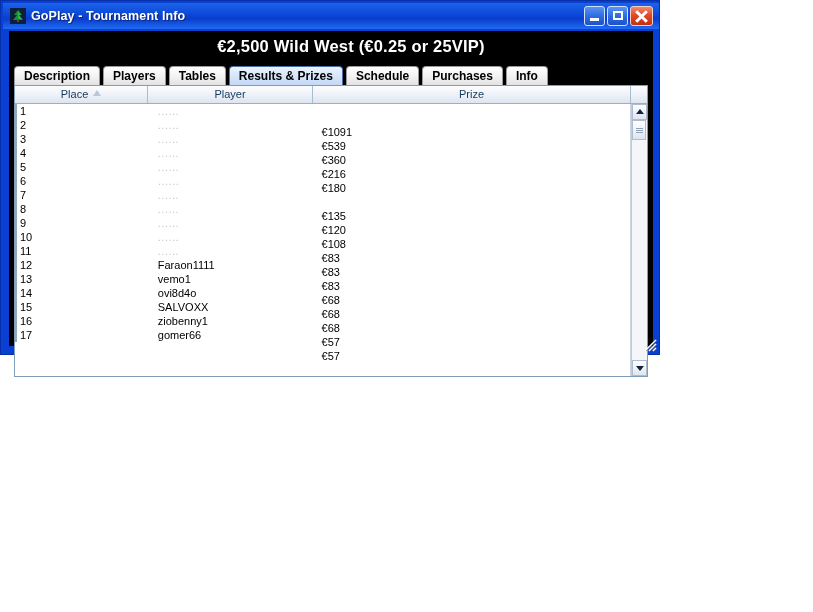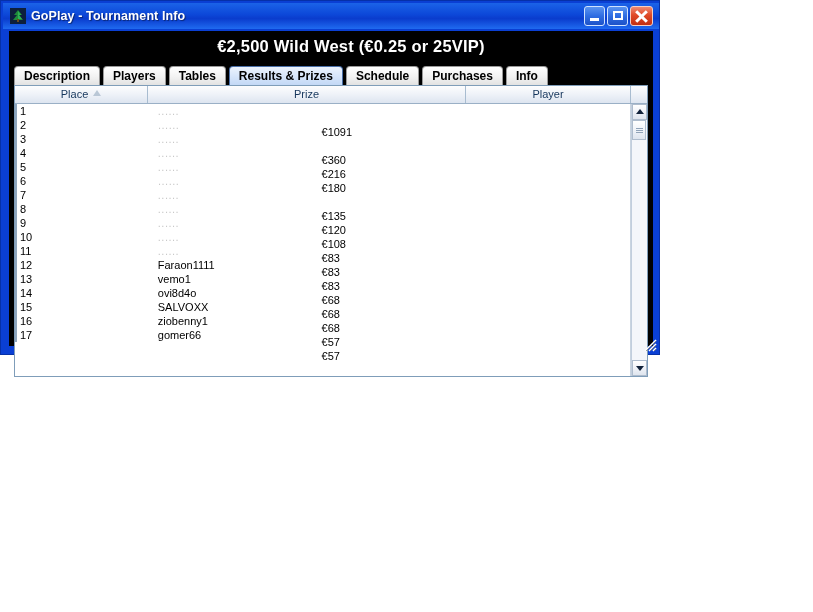--- a/index.html
+++ b/index.html
@@ -412,39 +412,40 @@
           <div class="tab">Purchases</div>
           <div class="tab">Info</div>
         </div>
 
       <div id="grid-panel">
 
         <div id="grid-header">
           <div class="col-head col-place">
             <span class="lbl">Place</span><span id="sort-asc-icon"></span>
           </div>
+          <div class="col-head col-player">
+            <span class="lbl">Player</span>
+          </div>
           <div class="col-head col-prize">
             <span class="lbl">Prize</span>
           </div>
-          <div class="col-head col-player">
-            <span class="lbl">Player</span>
-          </div>
           <div class="col-head col-filler"></div>
         </div>
 
         <div id="grid-body-wrap">
           <div id="grid-rows">
               <div class="row">
                 <div class="cell cell-place">1</div>
                 <div class="cell cell-player anon">......</div>
                 <div class="cell cell-prize">€1091</div>
               </div>
               <div class="row">
                 <div class="cell cell-place">2</div>
                 <div class="cell cell-player anon">......</div>
+                <div class="cell cell-prize">€539</div>
               </div>
               <div class="row">
                 <div class="cell cell-place">3</div>
                 <div class="cell cell-player anon">......</div>
                 <div class="cell cell-prize">€360</div>
               </div>
               <div class="row">
                 <div class="cell cell-place">4</div>
                 <div class="cell cell-player anon">......</div>
                 <div class="cell cell-prize">€216</div>

